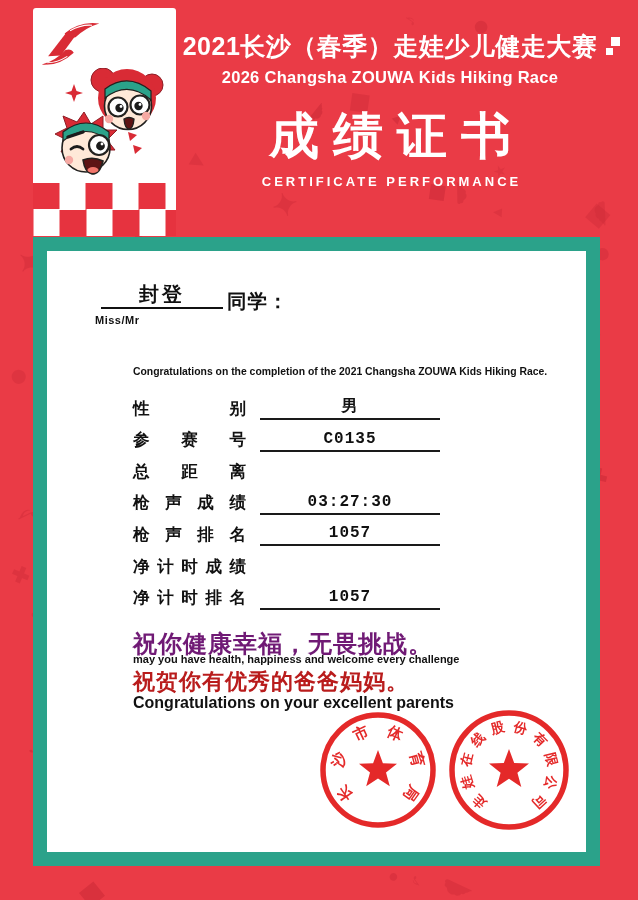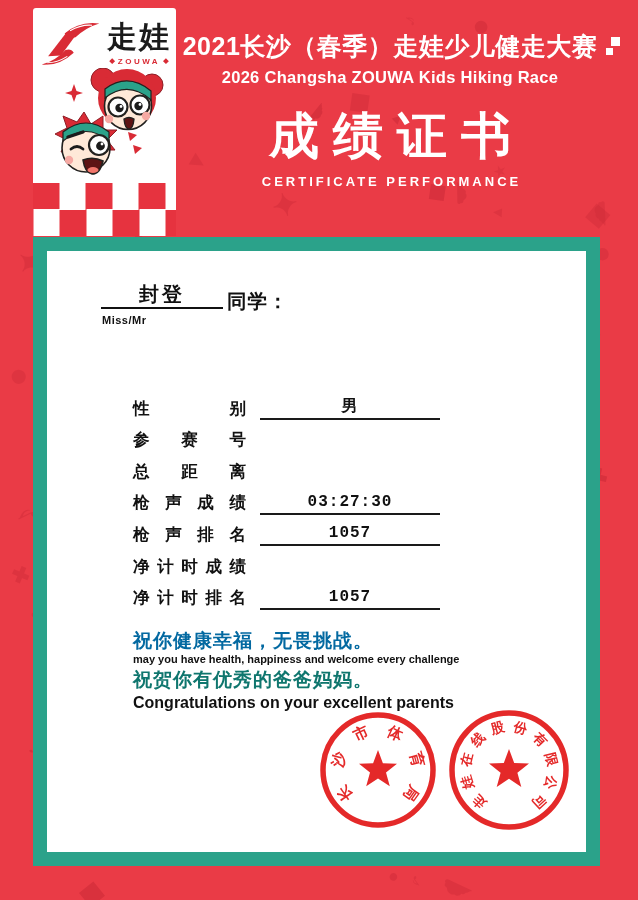--- a/index.html
+++ b/index.html
@@ -44,37 +44,37 @@
   .cert-en { margin-top:10px; font-size:13px; font-weight:800; letter-spacing:3px; text-indent:3px; }
 
   
   .frame { position:absolute; left:33px; top:237px; width:567px; height:629px; background:#2BA28A; z-index:3; }
   .paper { position:absolute; left:14px; top:14px; right:14px; bottom:14px; background:#ffffff;padding-left:23px; }
 
   .name-line { position:absolute; left:54px; top:30px; width:122px; height:28px;
                border-bottom:2.5px solid #111; text-align:center;
                font-size:20px; font-weight:800; letter-spacing:3px; color:#111; line-height:26px;}
   .name-suffix { position:absolute; left:180px; top:37px; font-size:19.5px; font-weight:800; color:#111; letter-spacing:1px;}
-  .name-sub { position:absolute; left:55px; top:63px; font-size:11px; font-weight:800; color:#111; letter-spacing:0.5px;}
+  .name-sub { position:absolute; left:48px; top:63px; font-size:11px; font-weight:800; color:#111; letter-spacing:0.5px;}
 
   .congrats-cn { position:absolute; left:85px; top:90px; font-size:18.5px; font-weight:800; color:#111; letter-spacing:0.8px; white-space:nowrap;}
   .congrats-en { position:absolute; left:86px; top:115px; font-size:10.4px; font-weight:700; color:#111; white-space:nowrap;}
 
   .field-row { position:absolute; left:0; width:100%; height:23px; }
   .field-label { position:absolute; left:86px; top:0; width:113px; height:23px;
                  display:flex; justify-content:space-between; align-items:center;
                  font-size:16.5px; font-weight:800; color:#111; }
   .field-value { position:absolute; left:213px; top:0; width:180px; height:23px;
                  border-bottom:2px solid #1a1a1a; text-align:center;
                  font-family:"Liberation Mono", monospace; font-size:16px; font-weight:700;
                  color:#111; line-height:21px; letter-spacing:1px; }
 
-  .blessing-cn1 { position:absolute; left:86px; top:377px; font-size:19px; font-weight:800; color:#0369a1; letter-spacing:1px;}
+  .blessing-cn1 { position:absolute; left:86px; top:377px; font-size:24px; font-weight:800; color:#701a75; letter-spacing:1px;}
   .blessing-en1 { position:absolute; left:86px; top:402px; font-size:11px; font-weight:700; color:#111;}
-  .blessing-cn2 { position:absolute; left:86px; top:416px; font-size:19px; font-weight:800; color:#0f766e; letter-spacing:1px;}
+  .blessing-cn2 { position:absolute; left:86px; top:416px; font-size:22px; font-weight:800; color:#b91c1c; letter-spacing:1px;}
   .blessing-en2 { position:absolute; left:86px; top:443px; font-size:16px; font-weight:700; color:#111;}
 
   .stamp { position:absolute; opacity:0.95; }
   #stamp-left  { left:268px; top:456px; width:126px; height:126px; }
   #stamp-right { left:396px; top:453px; width:132px; height:132px; }
   .date { position:absolute; left:326px; top:551px; width:150px; text-align:center; z-index:5;
           font-size:16.5px; font-weight:800; color:#0d0d0d; letter-spacing:1.5px; }
 </style>
 </head>
 <body>
@@ -172,28 +172,20 @@
   <div class="logo-panel">
     <svg class="logo-mark" viewBox="0 0 70 55">
       <path d="M28,16 Q44,2 66,5 Q52,9 40,20 Q33,22 28,16 Z" fill="#D92B35"></path>
       <path d="M33,8 Q47,1 60,3" stroke="#fff" stroke-width="1.4" fill="none"></path>
       <path d="M34,13 Q46,6 58,7" stroke="#fff" stroke-width="1.2" fill="none"></path>
       <polygon points="30,15 43,14 24,40 10,41" fill="#D92B35"></polygon>
       <path d="M38,37 Q22,52 3,50 Q18,46 29,34 Q35,32 38,37 Z" fill="#D92B35"></path>
       <path d="M32,46 Q18,53 7,51" stroke="#fff" stroke-width="1.4" fill="none"></path>
       <path d="M31,41 Q20,48 9,48" stroke="#fff" stroke-width="1.2" fill="none"></path>
     </svg>
-    <div class="logo-text">
-      <div class="logo-cn">走娃</div>
-      <div class="logo-en">
-        <span class="dot">◆</span>
-        <span>ZOUWA</span>
-        <span class="dot">◆</span>
-      </div>
-    </div>
     <svg class="mascots" viewBox="0 60 143 115">
 
       <path d="M41,76 L43.5,83 L50,85 L43.5,87 L41,94 L38.5,87 L32,85 L38.5,83 Z" fill="#D92B35"></path>
 
       <circle cx="70" cy="72" r="12" fill="#D92B35" stroke="#8E1E26" stroke-width="1"></circle>
       <circle cx="119" cy="77" r="11" fill="#D92B35" stroke="#8E1E26" stroke-width="1"></circle>
       <circle cx="94" cy="90" r="29" fill="#D92B35"></circle>
       <circle cx="95" cy="98" r="23.5" fill="#FFE9D8" stroke="#22211F" stroke-width="1.6"></circle>
       <path d="M72,90 Q95,72 118,92 L118,83 Q95,64 72,81 Z" fill="#2BA28A" stroke="#22211F" stroke-width="1.2"></path>
       <circle cx="85" cy="99" r="9.5" fill="#fff" stroke="#22211F" stroke-width="2.2"></circle>
@@ -240,35 +232,37 @@
     <div class="cert-cn">成绩证书</div>
     <div class="cert-en">CERTIFICATE PERFORMANCE</div>
   </div>
 
   <div class="frame">
     <div class="paper">
       <div class="name-line">封登</div>
       <div class="name-suffix">同学：</div>
       <div class="name-sub">Miss/Mr</div>
 
+      <div class="congrats-en">Congratulations on the completion of the 2021 Changsha ZOUWA Kids Hiking Race.</div>
 
       <div id="fields">
           <div class="field-row" style="top: 146px;">
             <div class="field-label">
               <span>性</span>
               <span>别</span>
             </div>
             <div class="field-value">男</div>
           </div>
           <div class="field-row" style="top: 177.6px;">
             <div class="field-label">
               <span>参</span>
               <span>赛</span>
               <span>号</span>
             </div>
+            <div class="field-value">C0135</div>
           </div>
           <div class="field-row" style="top: 209.2px;">
             <div class="field-label">
               <span>总</span>
               <span>距</span>
               <span>离</span>
             </div>
           </div>
           <div class="field-row" style="top: 240.8px;">
             <div class="field-label">

